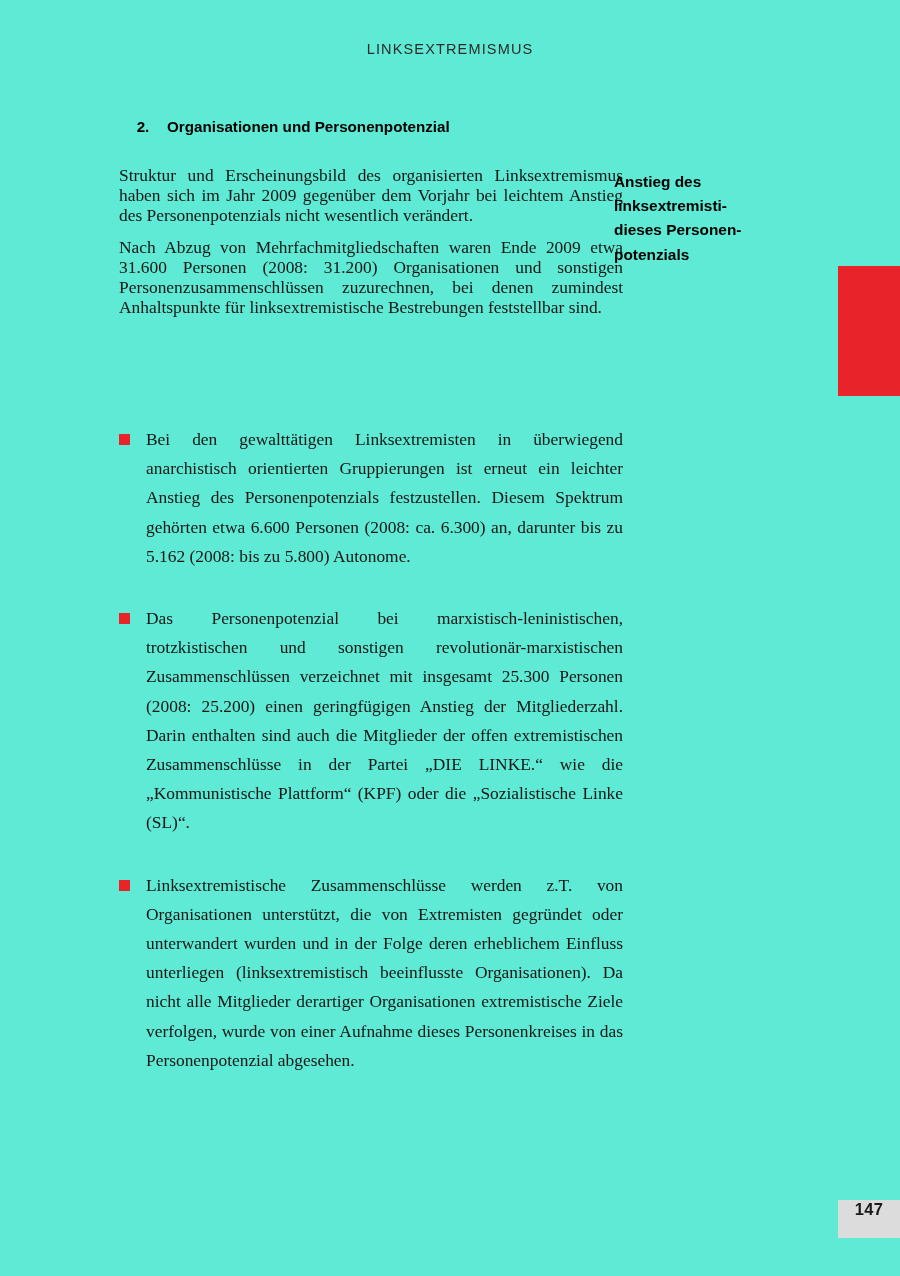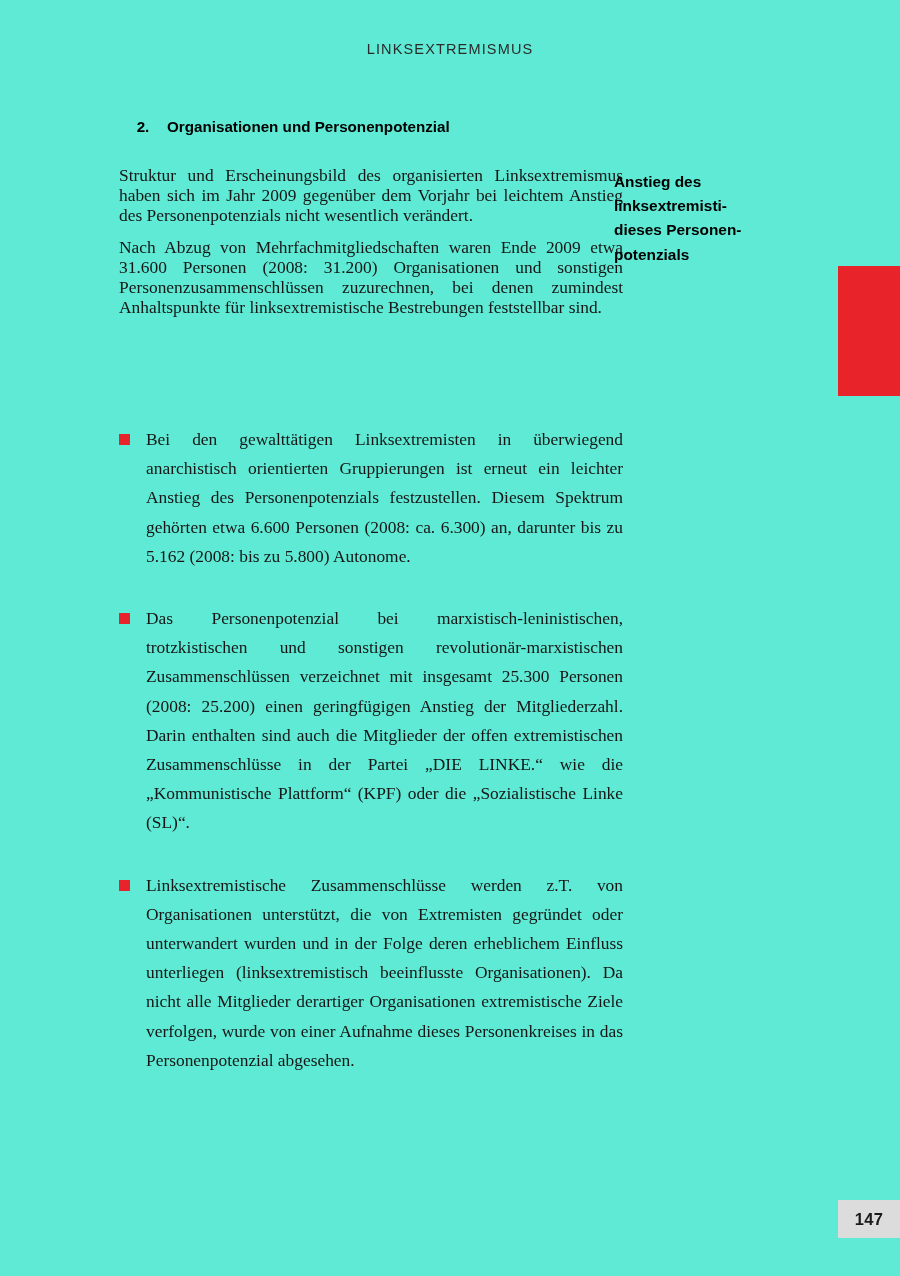--- a/index.html
+++ b/index.html
@@ -132,21 +132,20 @@
 
   
   .page-number-box {
     position: absolute;
     left: 838px;
     top: 1200px;
     width: 62px;
     height: 38px;
     background: #dcdcdc;
     display: flex;
-    align-items: center;
     justify-content: center;
   }
   .page-number-box .pnum {
     font-family: "Liberation Sans", sans-serif;
     font-weight: bold;
     font-size: 16.5px;
     color: #1a1a1a;
     letter-spacing: 0.3px;
   }
 </style>

